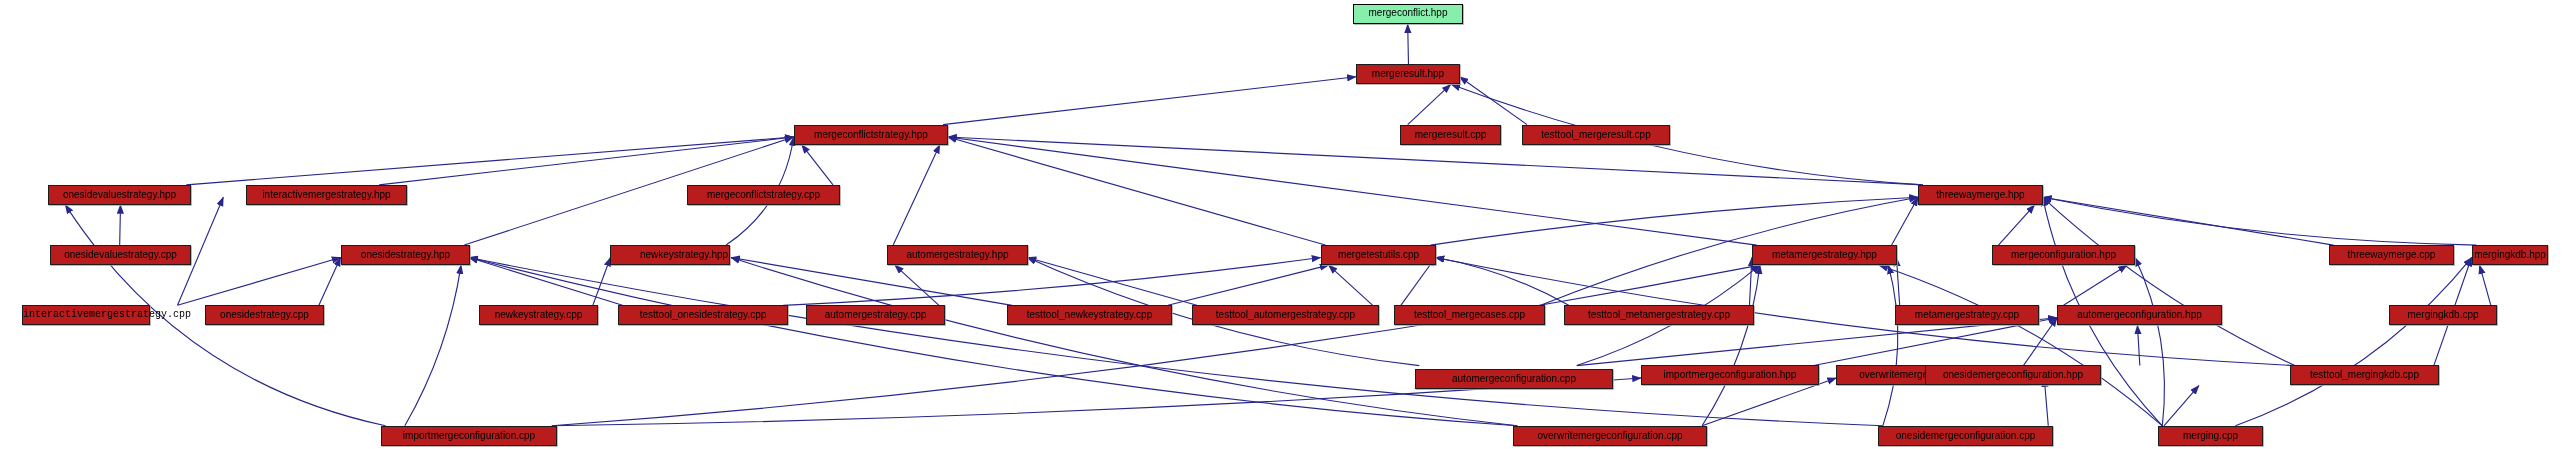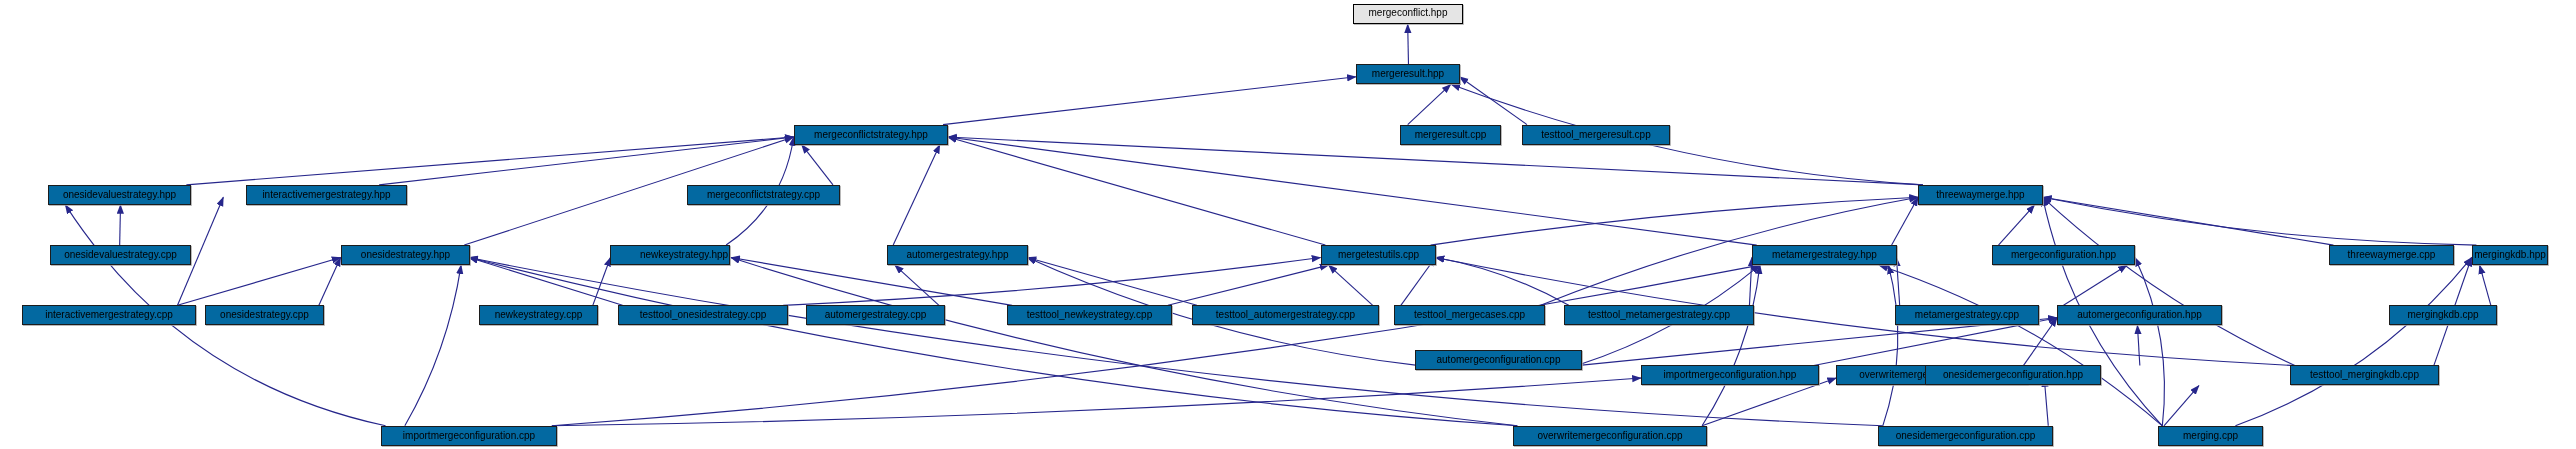--- a/index.html
+++ b/index.html
@@ -1,19 +1,19 @@
 <!DOCTYPE html>
 <html style="font-size:13px"><head>
 <meta charset="utf-8">
 <style>
   html,body{margin:0;padding:0;background:#ffffff;}
   #stage{position:relative;width:2576px;height:450px;background:#ffffff;overflow:hidden;
          font-family:"Liberation Sans",sans-serif;}
   #edges{position:absolute;left:0;top:0;}
-  .node{position:absolute;box-sizing:border-box;height:20px;background:#0369a1;
+  .node{position:absolute;box-sizing:border-box;height:20px;background:#b91c1c;
         border:0.8px solid #1c1c1c;box-shadow:0.8px 0.8px 0 #a8a8a8;
         color:#000;font-size:10px;line-height:17.7px;text-align:center;white-space:nowrap;
         cursor:pointer;}
   .node.root{background:#bcbcbc;border:1.6px solid #000;line-height:16px;}
 </style>
 </head>
 <body>
 
 <div id="stage">
   <svg id="edges" width="2576" height="450" viewBox="0 0 3207 560">
@@ -82,51 +82,51 @@
         <path d="M687,530 Q1365.8767375040898,520.2307740427873 2043,470.5" fill="none" stroke="#26268b" stroke-width="1.4" marker-end="url(#arrow)"></path>
         <path d="M2119,530 Q2202.5,500.25 2286,470.5" fill="none" stroke="#26268b" stroke-width="1.4" marker-end="url(#arrow)"></path>
         <path d="M2550,530 Q2547.5,500.25 2545,470.5" fill="none" stroke="#26268b" stroke-width="1.4" marker-end="url(#arrow)"></path>
         <path d="M2694,530 Q2715.75,505 2737.5,480" fill="none" stroke="#26268b" stroke-width="1.4" marker-end="url(#arrow)"></path>
         <path d="M3101,380 Q3094,355 3087,330" fill="none" stroke="#26268b" stroke-width="1.4" marker-end="url(#arrow)"></path>
         <path d="M3030,455 Q3053.5,387.75 3077,320.5" fill="none" stroke="#26268b" stroke-width="1.4" marker-end="url(#arrow)"></path>
         <path d="M2783,530 Q2959.016036046934,465.96940142147275 3077,320.5" fill="none" stroke="#26268b" stroke-width="1.4" marker-end="url(#arrow)"></path>
       </g>
   </svg>
 
-<div class="node root" style="left: 1353px; top: 4px; width: 110px; background: #e5e5e5;">mergeconflict.hpp</div>
+<div class="node root" style="left: 1353px; top: 4px; width: 110px; background: #86efac;">mergeconflict.hpp</div>
     <div class="node" style="left: 1356px; top: 64px; width: 104px;">mergeresult.hpp</div>
     <div class="node" style="left: 794px; top: 125px; width: 154px;">mergeconflictstrategy.hpp</div>
     <div class="node" style="left: 1400px; top: 125px; width: 101px;">mergeresult.cpp</div>
     <div class="node" style="left: 1522px; top: 125px; width: 148px;">testtool_mergeresult.cpp</div>
     <div class="node" style="left: 48px; top: 185px; width: 143px;">onesidevaluestrategy.hpp</div>
     <div class="node" style="left: 223px; top: 185px; width: 161px; margin-left: 23px;">interactivemergestrategy.hpp</div>
     <div class="node" style="left: 687px; top: 185px; width: 153px;">mergeconflictstrategy.cpp</div>
     <div class="node" style="left: 1918px; top: 185px; width: 125px;">threewaymerge.hpp</div>
     <div class="node" style="left: 50px; top: 245px; width: 141px;">onesidevaluestrategy.cpp</div>
     <div class="node" style="left: 341px; top: 245px; width: 129px;">onesidestrategy.hpp</div>
     <div class="node" style="left: 610px; top: 245px; width: 120px; padding-left: 28px;">newkeystrategy.hpp</div>
     <div class="node" style="left: 887px; top: 245px; width: 141px;">automergestrategy.hpp</div>
     <div class="node" style="left: 1321px; top: 245px; width: 115px;">mergetestutils.cpp</div>
     <div class="node" style="left: 1752px; top: 245px; width: 145px;">metamergestrategy.hpp</div>
     <div class="node" style="left: 1992px; top: 245px; width: 143px;">mergeconfiguration.hpp</div>
     <div class="node" style="left: 2329px; top: 245px; width: 125px;">threewaymerge.cpp</div>
     <div class="node" style="left: 2472px; top: 245px; width: 76px;">mergingkdb.hpp</div>
-    <div class="node" style="left: 22px; top: 305px; width: 174px;">interactivemergestrategy.cpp</div>
+    <div class="node" style="left: 22px; top: 305px; width: 128px; font-family: Liberation Mono, monospace;">interactivemergestrategy.cpp</div>
     <div class="node" style="left: 205px; top: 305px; width: 119px;">onesidestrategy.cpp</div>
     <div class="node" style="left: 479px; top: 305px; width: 119px;">newkeystrategy.cpp</div>
     <div class="node" style="left: 618px; top: 305px; width: 170px;">testtool_onesidestrategy.cpp</div>
     <div class="node" style="left: 806px; top: 305px; width: 139px;">automergestrategy.cpp</div>
     <div class="node" style="left: 1007px; top: 305px; width: 165px;">testtool_newkeystrategy.cpp</div>
     <div class="node" style="left: 1192px; top: 305px; width: 187px;">testtool_automergestrategy.cpp</div>
     <div class="node" style="left: 1394px; top: 305px; width: 151px;">testtool_mergecases.cpp</div>
     <div class="node" style="left: 1564px; top: 305px; width: 190px;">testtool_metamergestrategy.cpp</div>
     <div class="node" style="left: 1895px; top: 305px; width: 144px;">metamergestrategy.cpp</div>
     <div class="node" style="left: 2057px; top: 305px; width: 165px;">automergeconfiguration.hpp</div>
     <div class="node" style="left: 2389px; top: 305px; width: 108px;">mergingkdb.cpp</div>
-    <div class="node" style="left: 1415px; top: 350px; width: 167px;">automergeconfiguration.cpp</div>
+    <div class="node" style="left: 1415px; top: 369px; width: 198px;">automergeconfiguration.cpp</div>
     <div class="node" style="left: 1641px; top: 365px; width: 178px;">importmergeconfiguration.hpp</div>
     <div class="node" style="left: 1836px; top: 365px; width: 192px;">overwritemergeconfiguration.hpp</div>
     <div class="node" style="left: 1925px; top: 365px; width: 176px;">onesidemergeconfiguration.hpp</div>
     <div class="node" style="left: 2290px; top: 365px; width: 149px;">testtool_mergingkdb.cpp</div>
     <div class="node" style="left: 381px; top: 426px; width: 176px;">importmergeconfiguration.cpp</div>
     <div class="node" style="left: 1513px; top: 426px; width: 194px;">overwritemergeconfiguration.cpp</div>
     <div class="node" style="left: 1878px; top: 426px; width: 175px;">onesidemergeconfiguration.cpp</div>
     <div class="node" style="left: 2158px; top: 426px; width: 105px;">merging.cpp</div>
   </div>
 

